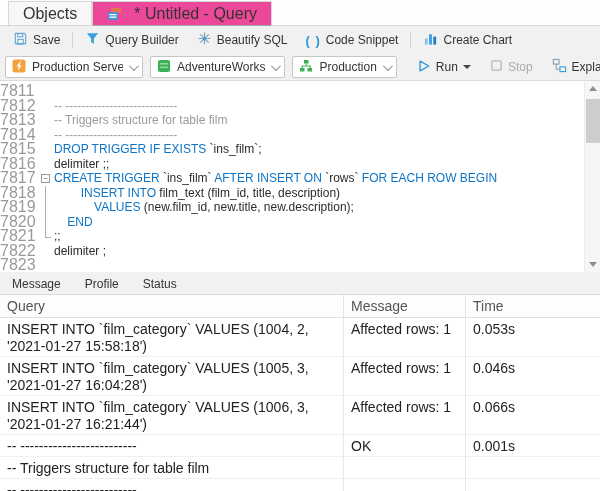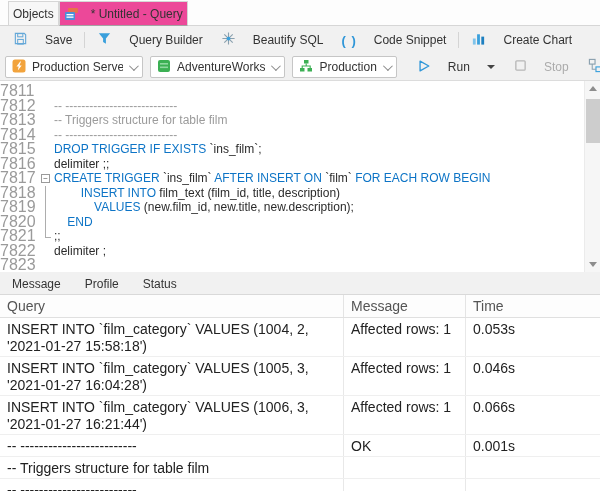--- a/index.html
+++ b/index.html
@@ -3,30 +3,30 @@
 <meta charset="utf-8">
 <style>
   * { margin:0; padding:0; box-sizing:border-box; }
   html,body { width:600px; height:491px; overflow:hidden; background:#fff;
               font-family:"Liberation Sans", sans-serif; color:#333; }
   .app { width:600px; height:491px; display:flex; flex-direction:column; }
 
   
   .tabbar { height:26px; background:#fdfdfd; border-bottom:1px solid #d6d6d6;
             display:flex; align-items:flex-end; padding-left:8px; flex:0 0 26px; }
-  .dtab { height:24px; display:flex; align-items:center; gap:6px; padding:0 4px;
-          font-size:12px; border:1px solid #d6d6d6; border-bottom:none; background:#f7f7f7;
+  .dtab { height:24px; display:flex; align-items:center; gap:6px; padding:0 14px;
+          font-size:16px; border:1px solid #d6d6d6; border-bottom:none; background:#f7f7f7;
           color:#333; white-space:nowrap; }
   .dtab.active { background:#ec4899; height:25px; margin-bottom:-1px; border-bottom:1px solid #a3a3a3;gap:12px; }
   .tab-ico { width:15px; height:14px; display:inline-block; }
 
   
   .toolbar { height:28px; background:#f1f1f1; display:flex; align-items:center;
              padding:0 4px; flex:0 0 28px; }
-  .tbtn { display:flex; align-items:center; gap:17px; padding:0 9px; height:24px;
+  .tbtn { display:flex; align-items:center; gap:5px; padding:0 9px; height:24px;
           font-size:12px; color:#333; cursor:default; white-space:nowrap; }
   .tsep { width:1px; height:16px; background:#d4d4d4; margin:0 3px; }
   .glyph-paren { color:#2f96d8; font-weight:bold; font-size:13px; letter-spacing:1px; }
 
   .connbar { height:27px; background:#f1f1f1; border-bottom:1px solid #dcdcdc;
              display:flex; align-items:center; padding:0 5px; gap:7px; flex:0 0 27px; }
   .select { width:138px; height:22px; background:#fff; border:1px solid #c6c6c6;
             border-radius:2px; display:flex; align-items:center; gap:6px; padding:0 6px;
             font-size:12px; color:#333; }
   .select .lbl { flex:1; overflow:hidden; white-space:nowrap; }
@@ -209,21 +209,21 @@
   </div>
 
   <div class="editor">
     <div class="ed-lines">
         <div class="ed-line"><div class="ed-num">7811</div><div class="ed-fold"></div><div class="ed-code"></div></div>
         <div class="ed-line"><div class="ed-num">7812</div><div class="ed-fold"></div><div class="ed-code"><span class="tok-comment">-- ----------------------------</span></div></div>
         <div class="ed-line"><div class="ed-num">7813</div><div class="ed-fold"></div><div class="ed-code"><span class="tok-comment">-- Triggers structure for table film</span></div></div>
         <div class="ed-line"><div class="ed-num">7814</div><div class="ed-fold"></div><div class="ed-code"><span class="tok-comment">-- ----------------------------</span></div></div>
         <div class="ed-line"><div class="ed-num">7815</div><div class="ed-fold"></div><div class="ed-code"><span class="tok-kw">DROP TRIGGER IF EXISTS</span><span class="tok-plain"> `ins_film`;</span></div></div>
         <div class="ed-line"><div class="ed-num">7816</div><div class="ed-fold"></div><div class="ed-code"><span class="tok-plain">delimiter ;;</span></div></div>
-        <div class="ed-line"><div class="ed-num">7817</div><div class="ed-fold"><div class="fold-box">−</div></div><div class="ed-code"><span class="tok-kw">CREATE TRIGGER</span><span class="tok-plain"> `ins_film` </span><span class="tok-kw">AFTER INSERT ON</span><span class="tok-plain"> `film` </span><span class="tok-kw">FOR EACH ROW BEGIN</span></div></div>
+        <div class="ed-line"><div class="ed-num">7817</div><div class="ed-fold"><div class="fold-box">−</div></div><div class="ed-code"><span class="tok-kw">CREATE TRIGGER</span><span class="tok-plain"> `ins_film` </span><span class="tok-kw">AFTER INSERT ON</span><span class="tok-plain"> `rows` </span><span class="tok-kw">FOR EACH ROW BEGIN</span></div></div>
         <div class="ed-line"><div class="ed-num">7818</div><div class="ed-fold fold-mid"></div><div class="ed-code"><span class="tok-plain">        </span><span class="tok-kw">INSERT INTO</span><span class="tok-plain"> film_text (film_id, title, description)</span></div></div>
         <div class="ed-line"><div class="ed-num">7819</div><div class="ed-fold fold-mid"></div><div class="ed-code"><span class="tok-plain">            </span><span class="tok-kw">VALUES</span><span class="tok-plain"> (new.film_id, new.title, new.description);</span></div></div>
         <div class="ed-line"><div class="ed-num">7820</div><div class="ed-fold fold-mid"></div><div class="ed-code"><span class="tok-plain">    </span><span class="tok-kw">END</span></div></div>
         <div class="ed-line"><div class="ed-num">7821</div><div class="ed-fold fold-end"></div><div class="ed-code"><span class="tok-plain">;;</span></div></div>
         <div class="ed-line"><div class="ed-num">7822</div><div class="ed-fold"></div><div class="ed-code"><span class="tok-plain">delimiter ;</span></div></div>
         <div class="ed-line"><div class="ed-num">7823</div><div class="ed-fold"></div><div class="ed-code"></div></div>
       </div>
     <div class="ed-scroll">
       <div class="sc-up">
           <div class="tri-up"></div>

